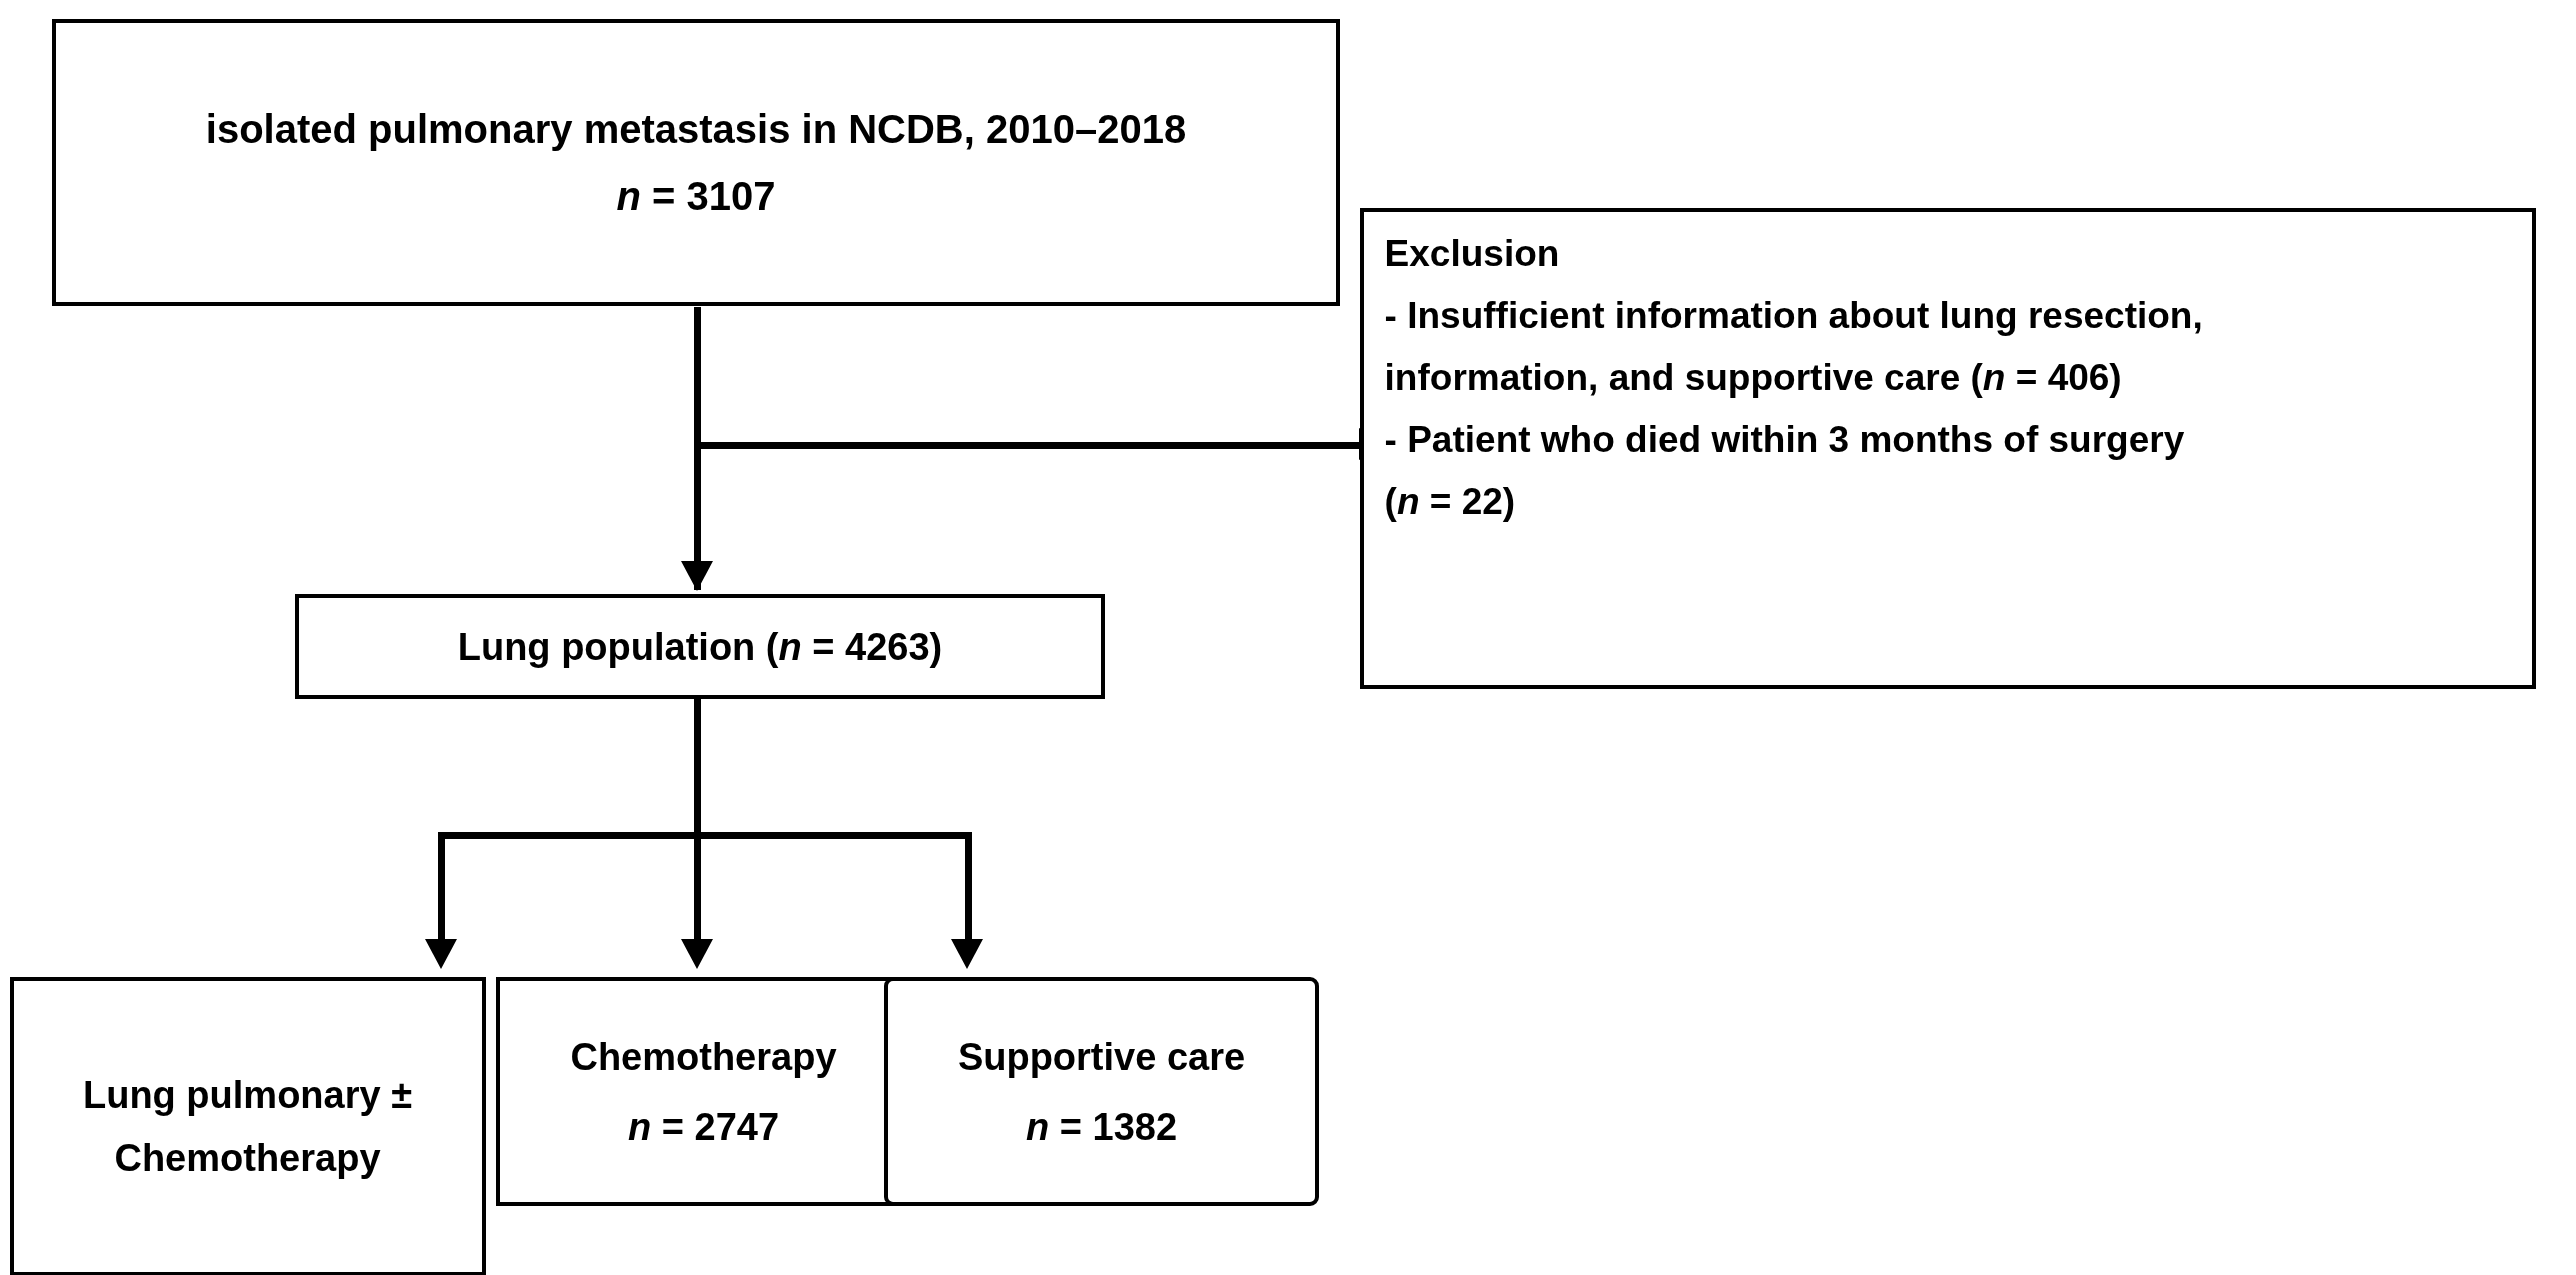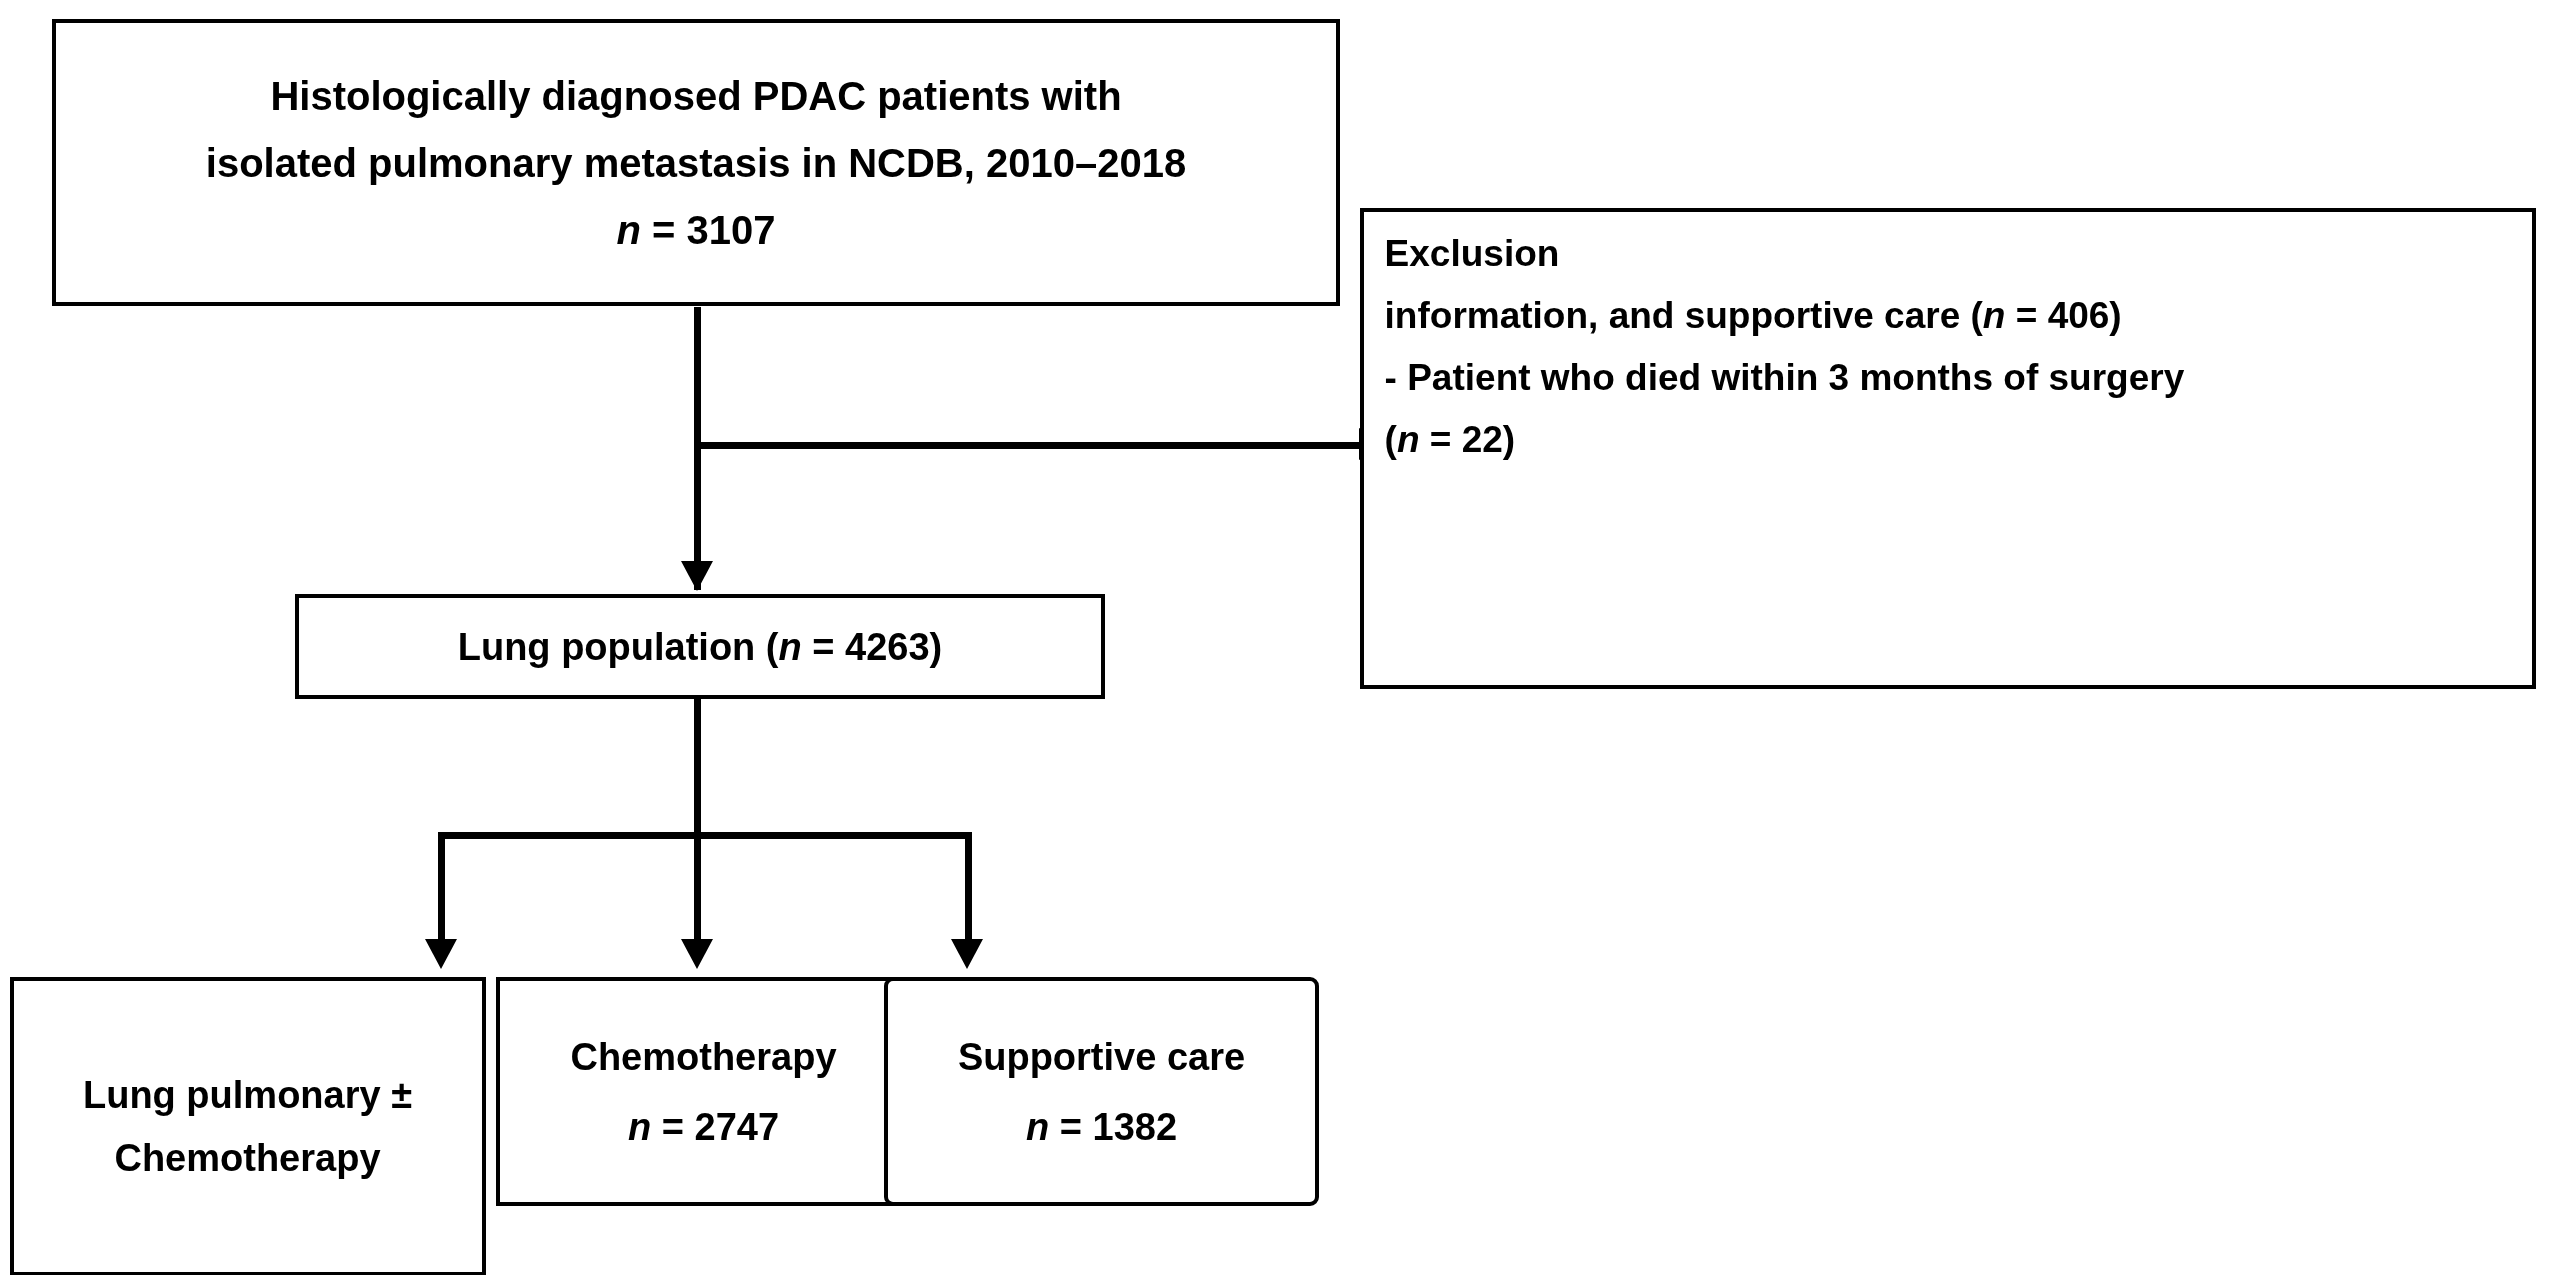--- a/index.html
+++ b/index.html
@@ -117,33 +117,33 @@
   #arm2-a       { left: 681px; top: 939px; }
   #arm3-v       { left: 965px; top: 832px; height: 113px; }
   #arm3-a       { left: 951px; top: 939px; }
 </style>
 </head>
 <body>
 
 <div id="canvas">
 
   <div class="box" id="box-top">
-    <div class="line">Histologically diagnosed PDAC patients with</div>
     <div class="line">isolated pulmonary metastasis in NCDB, 2010–2018</div>
     <div class="line"><em class="n">n</em><span> = 3107</span></div>
   </div>
 
   <div class="vline" id="stem-top"></div>
   <div class="arrow-down" id="arrow-top"></div>
 
   <div class="hline" id="branch-excl"></div>
   <div class="arrow-right" id="arrow-excl"></div>
 
   <div class="box left-align" id="box-exclusion">
     <div class="line left">Exclusion</div>
+    <div class="line left">- Insufficient information about lung resection,</div>
     <div class="line left"><span>information, and supportive care (</span><em class="n">n</em><span> = 406)</span></div>
     <div class="line left">- Patient who died within 3 months of surgery</div>
     <div class="line left"><span>(</span><em class="n">n</em><span> = 22)</span></div>
   </div>
 
   <div class="box" id="box-study">
     <div class="line"><span>Lung population (</span><em class="n">n</em><span> = 4263)</span></div>
   </div>
 
   <div class="vline" id="stem-study"></div>

